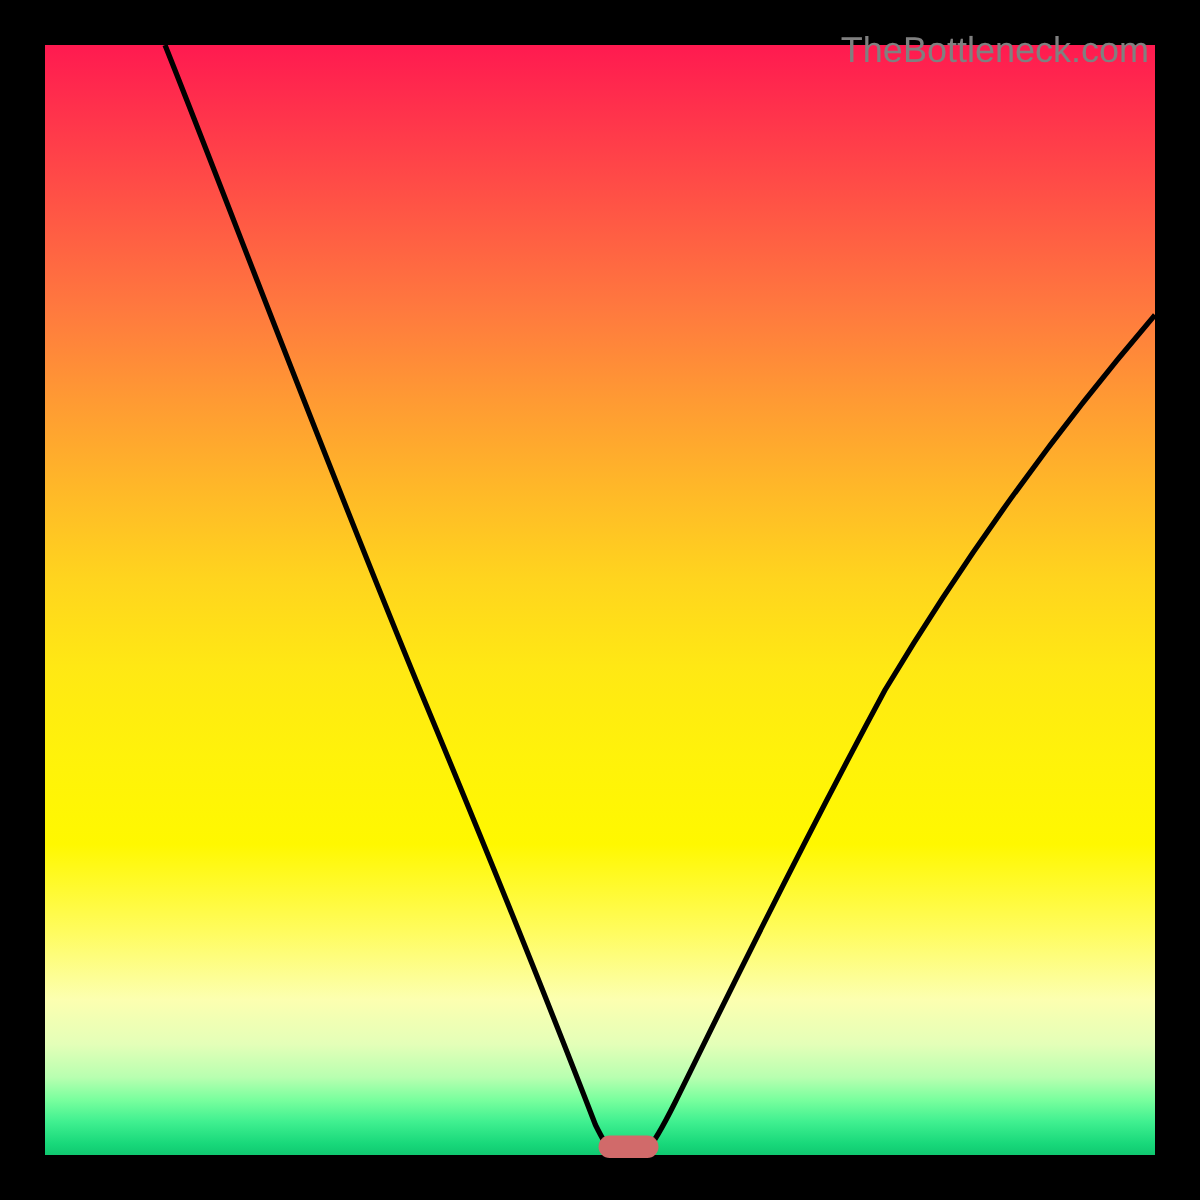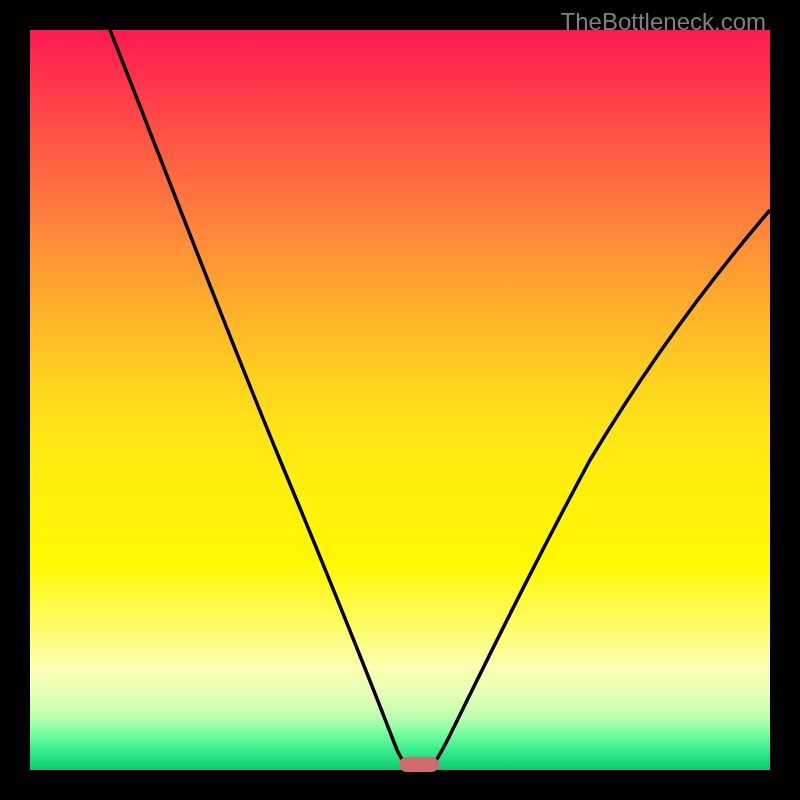--- a/index.html
+++ b/index.html
@@ -41,21 +41,21 @@
       #fcffb0 86%,
       #e4ffb8 90%,
       #b8ffb0 93%,
       #7aff9e 95%,
       #40f090 97%,
       #18d87a 99%,
       #10c870 100%);
   }
   .watermark {
     position: absolute;
-    top: 8px;
+    top: 20px;
     right: 34px;
     color: #808080;
     font-size: 24px;
     font-weight: 500;
     z-index: 10;
   }
   .curve-svg {
     position: absolute;
     top: 30px;
     left: 30px;

